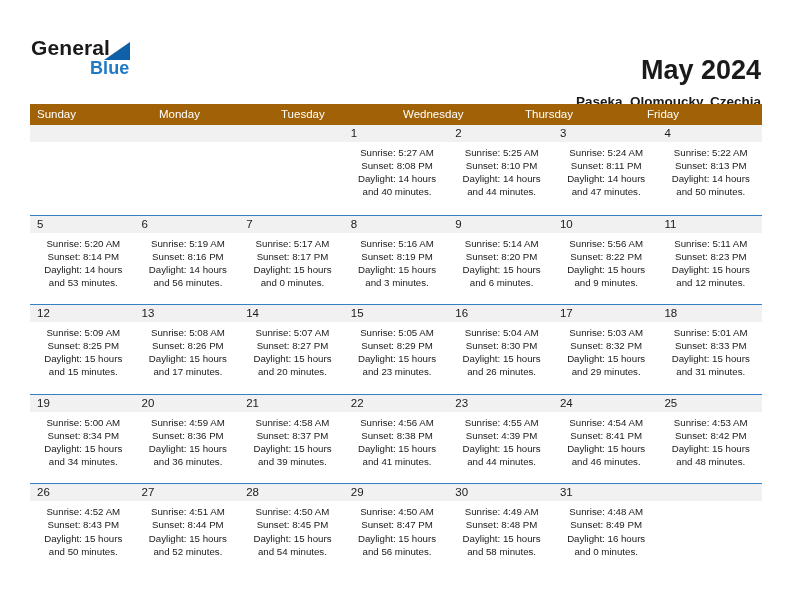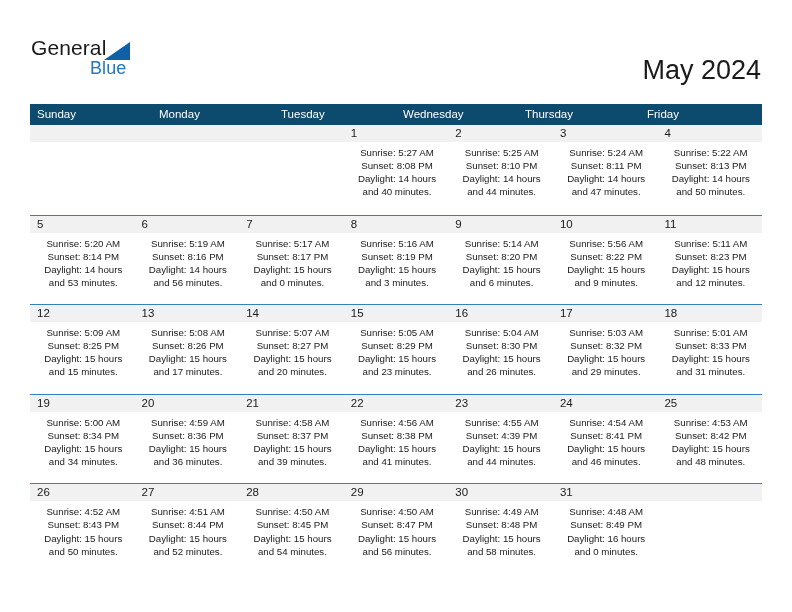--- a/index.html
+++ b/index.html
@@ -19,20 +19,21 @@
     width: 792px;
     height: 612px;
   }
 
   
   .header {
     position: absolute;
     left: 0; top: 0;
     width: 792px;
     height: 100px;
+    font-weight: bold;
   }
   .logo {
     position: absolute;
     left: 31px;
     top: 36px;
     width: 200px;
     height: 52px;
   }
   .logo-general {
     position: absolute;
@@ -89,21 +90,21 @@
   .calendar {
     position: absolute;
     left: 30px;
     top: 104px;
     width: 732px;
   }
   .dow-row {
     display: flex;
     width: 732px;
     height: 21px;
-    background: #0c4a6e;
+    background: #a16207;
   }
   .dow {
     flex: 1 1 0;
     color: #ffffff;
     font-size: 11.5px;
     line-height: 21px;
     padding-left: 7px;
     box-sizing: border-box;
     white-space: nowrap;
     overflow: hidden;
@@ -157,20 +158,21 @@
   <div class="header">
 
     <div class="logo">
       <span class="logo-general">General</span>
       <span class="logo-tri"></span>
       <span class="logo-blue">Blue</span>
     </div>
 
     <div class="title-block">
       <div class="cal-title">May 2024</div>
+      <div class="cal-subtitle">Paseka, Olomoucky, Czechia</div>
     </div>
 
   </div>
 
   <div class="calendar">
     <div class="dow-row">
       <div class="dow">Sunday</div>
       <div class="dow">Monday</div>
       <div class="dow">Tuesday</div>
       <div class="dow">Wednesday</div>

